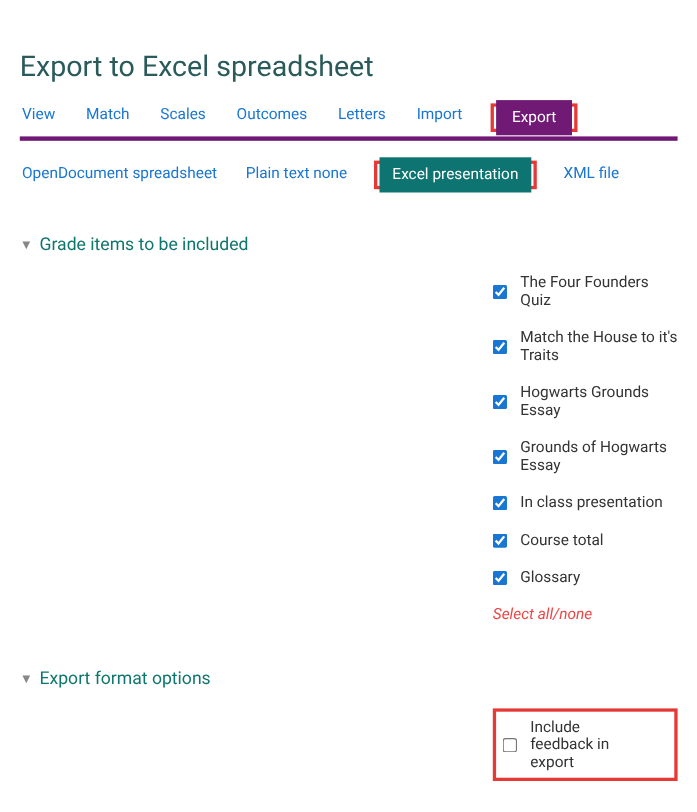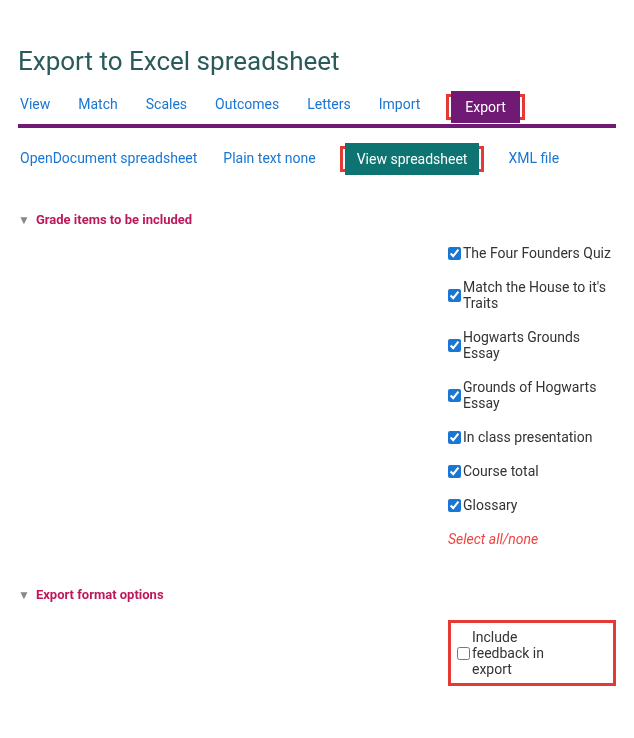--- a/index.html
+++ b/index.html
@@ -67,31 +67,31 @@
       display: flex;
       align-items: center;
       gap: 6px;
       margin-bottom: 18px;
     }
     .chevron {
       color: #888;
       font-size: 12px;
     }
     .section-title {
-      color: #be185d;
-      font-size: 13px;
-      font-weight: 700;
+      color: #0f766e;
+      font-size: 16px;
+      font-weight: 400;
     }
     .fields-area {
       margin-left: 430px;
     }
     .check-row {
       display: flex;
       align-items: center;
-      gap: 2px;
+      gap: 12px;
       margin-bottom: 18px;
       font-size: 14px;
       color: #333;
     }
     .check-row input[type="checkbox"] {
       accent-color: #1976d2;
       width: 13px;
       height: 13px;
     }
     .link {
@@ -143,21 +143,21 @@
   <span class="top-tab">Import</span>
   <span class="highlight-box">
     <span class="top-tab active">Export</span>
   </span>
 </div>
 
 <div class="sub-tabs">
   <span class="sub-tab">OpenDocument spreadsheet</span>
   <span class="sub-tab">Plain text none</span>
   <span class="highlight-box">
-    <span class="sub-tab active">View spreadsheet</span>
+    <span class="sub-tab active">Excel presentation</span>
   </span>
   <span class="sub-tab">XML file</span>
 </div>
 
 <div class="section">
   <div class="section-header">
     <span class="chevron">▼</span>
     <span class="section-title">Grade items to be included</span>
   </div>
   <div class="fields-area">

